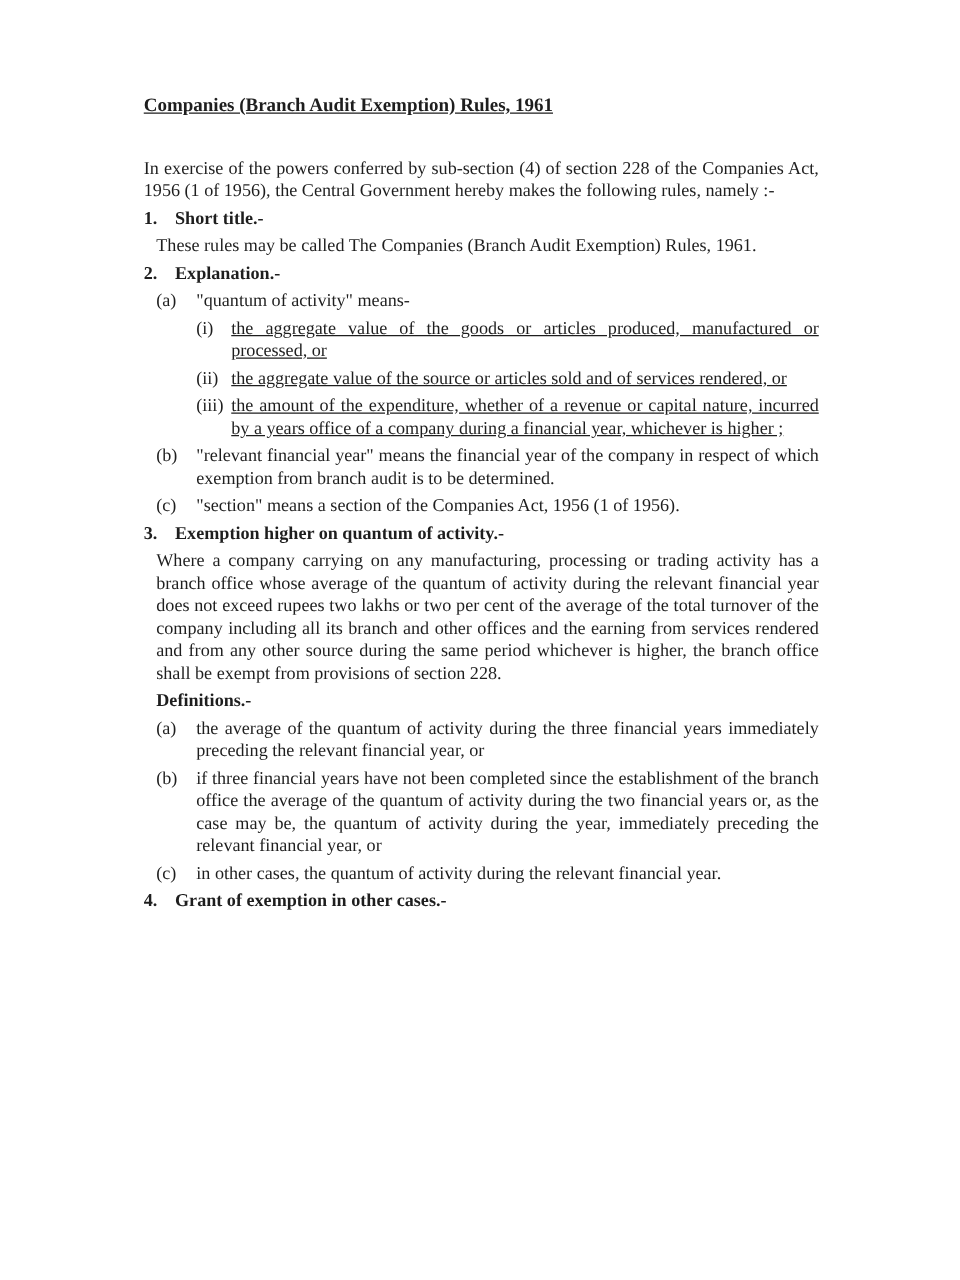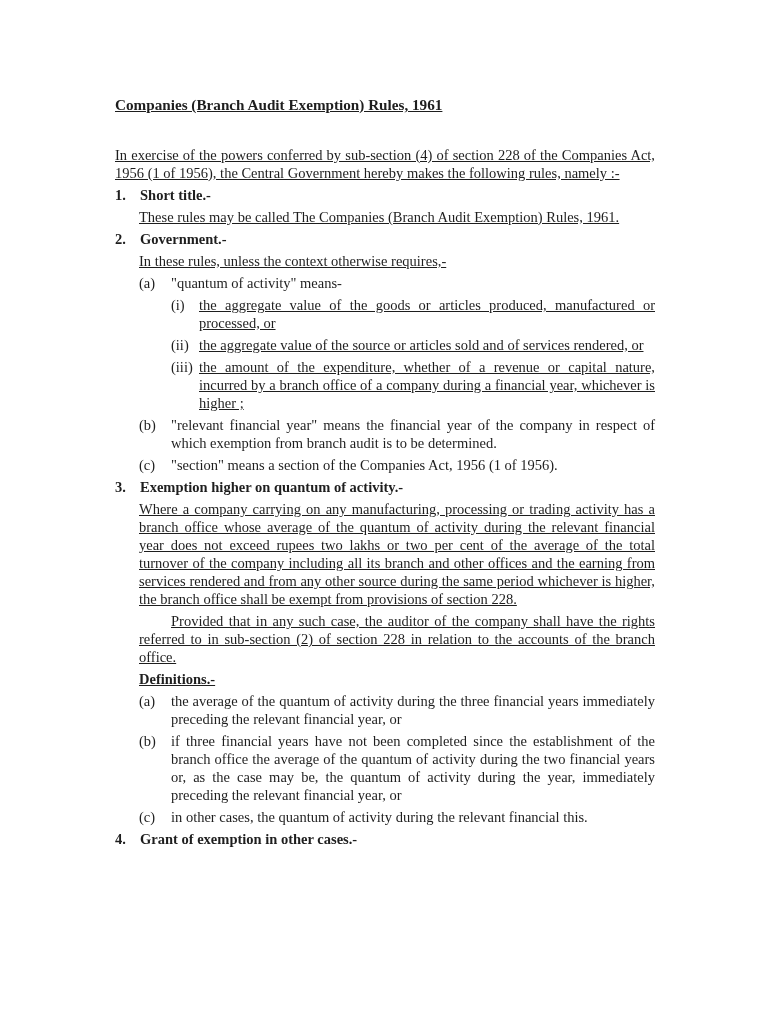--- a/index.html
+++ b/index.html
@@ -14,51 +14,50 @@
   }
   .page {
     position: relative;
     width: 768px;
     height: 1024px;
     background: #ffffff;
   }
   .doc {
     width: 540px;
     margin: 0 0 0 115px;
-    padding-top: 95px;
+    padding-top: 75px;
     font-family: "Liberation Serif", serif;
     font-size: 14.5px;
     line-height: 18px;
     color: #1e1e1e;
     text-align: justify;
   }
   .doc-title {
     font-size: 15.2px;
     font-weight: bold;
     line-height: 19px;
     text-decoration: underline;
     text-align: left;
     margin: 0 0 32px 0;
   }
   .doc p {
     margin: 4px 0 0 0;
-    text-decoration: underline;
   }
   .rule-head {
     display: flex;
     font-weight: bold;
     margin-top: 4px;
     text-align: left;
   }
   .rule-num {
     width: 25px;
     flex-shrink: 0;
   }
   .rule-body {
-    margin-left: 24px;
+    margin-left: 10px;
   }
   .clause {
     display: flex;
     margin-top: 4px;
   }
   .clause-marker {
     width: 32px;
     flex-shrink: 0;
     text-align: left;
   }
@@ -107,42 +106,41 @@
         <span class="rule-head-text">Short title.-</span>
       </div>
       <div class="rule-body">
         <p>These rules may be called The Companies (Branch Audit Exemption) Rules, 1961.</p>
       </div>
     </div>
 
     <div class="rule">
       <div class="rule-head">
         <span class="rule-num">2.</span>
-        <span class="rule-head-text">Government.-</span>
+        <span class="rule-head-text">Explanation.-</span>
       </div>
       <div class="rule-body">
-        <p>In these rules, unless the context otherwise requires,-</p>
 
         <div class="clause">
           <span class="clause-marker">(a)</span>
           <span class="clause-text">"quantum of activity" means-</span>
         </div>
 
         <div class="subclauses">
           <div class="subclause">
             <span class="subclause-marker">(i)</span>
             <span class="subclause-text">the aggregate value of the goods or articles produced, manufactured or processed, or</span>
           </div>
           <div class="subclause">
             <span class="subclause-marker">(ii)</span>
             <span class="subclause-text">the aggregate value of the source or articles sold and of services rendered, or</span>
           </div>
           <div class="subclause">
             <span class="subclause-marker">(iii)</span>
-            <span class="subclause-text">the amount of the expenditure, whether of a revenue or capital nature, incurred by a branch office of a company during a financial year, whichever is higher ;</span>
+            <span class="subclause-text">the amount of the expenditure, whether of a revenue or capital nature, incurred by a years office of a company during a financial year, whichever is higher ;</span>
           </div>
         </div>
 
         <div class="clause">
           <span class="clause-marker">(b)</span>
           <span class="clause-text">"relevant financial year" means the financial year of the company in respect of which exemption from branch audit is to be determined.</span>
         </div>
 
         <div class="clause">
           <span class="clause-marker">(c)</span>
@@ -151,36 +149,35 @@
       </div>
     </div>
 
     <div class="rule">
       <div class="rule-head">
         <span class="rule-num">3.</span>
         <span class="rule-head-text">Exemption higher on quantum of activity.-</span>
       </div>
       <div class="rule-body">
         <p>Where a company carrying on any manufacturing, processing or trading activity has a branch office whose average of the quantum of activity during the relevant financial year does not exceed rupees two lakhs or two per cent of the average of the total turnover of the company including all its branch and other offices and the earning from services rendered and from any other source during the same period whichever is higher, the branch office shall be exempt from provisions of section 228.</p>
-        <p class="proviso">Provided that in any such case, the auditor of the company shall have the rights referred to in sub-section (2) of section 228 in relation to the accounts of the branch office.</p>
         <p class="expl-head">Definitions.-</p>
 
         <div class="clause">
           <span class="clause-marker">(a)</span>
           <span class="clause-text">the average of the quantum of activity during the three financial years immediately preceding the relevant financial year, or</span>
         </div>
 
         <div class="clause">
           <span class="clause-marker">(b)</span>
           <span class="clause-text">if three financial years have not been completed since the establishment of the branch office the average of the quantum of activity during the two financial years or, as the case may be, the quantum of activity during the year, immediately preceding the relevant financial year, or</span>
         </div>
 
         <div class="clause">
           <span class="clause-marker">(c)</span>
-          <span class="clause-text">in other cases, the quantum of activity during the relevant financial this.</span>
+          <span class="clause-text">in other cases, the quantum of activity during the relevant financial year.</span>
         </div>
       </div>
     </div>
 
     <div class="rule">
       <div class="rule-head">
         <span class="rule-num">4.</span>
         <span class="rule-head-text">Grant of exemption in other cases.-</span>
       </div>
     </div>

